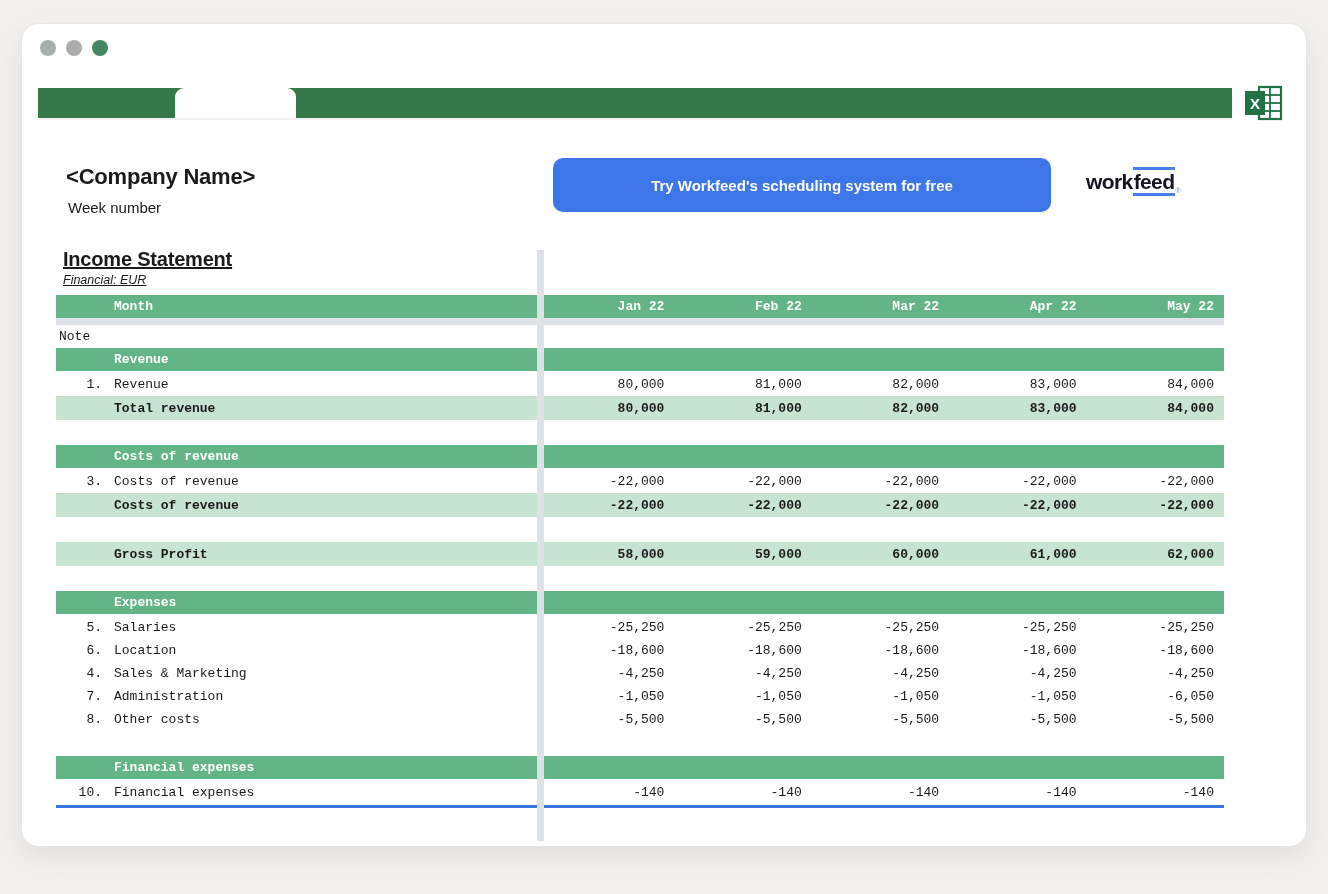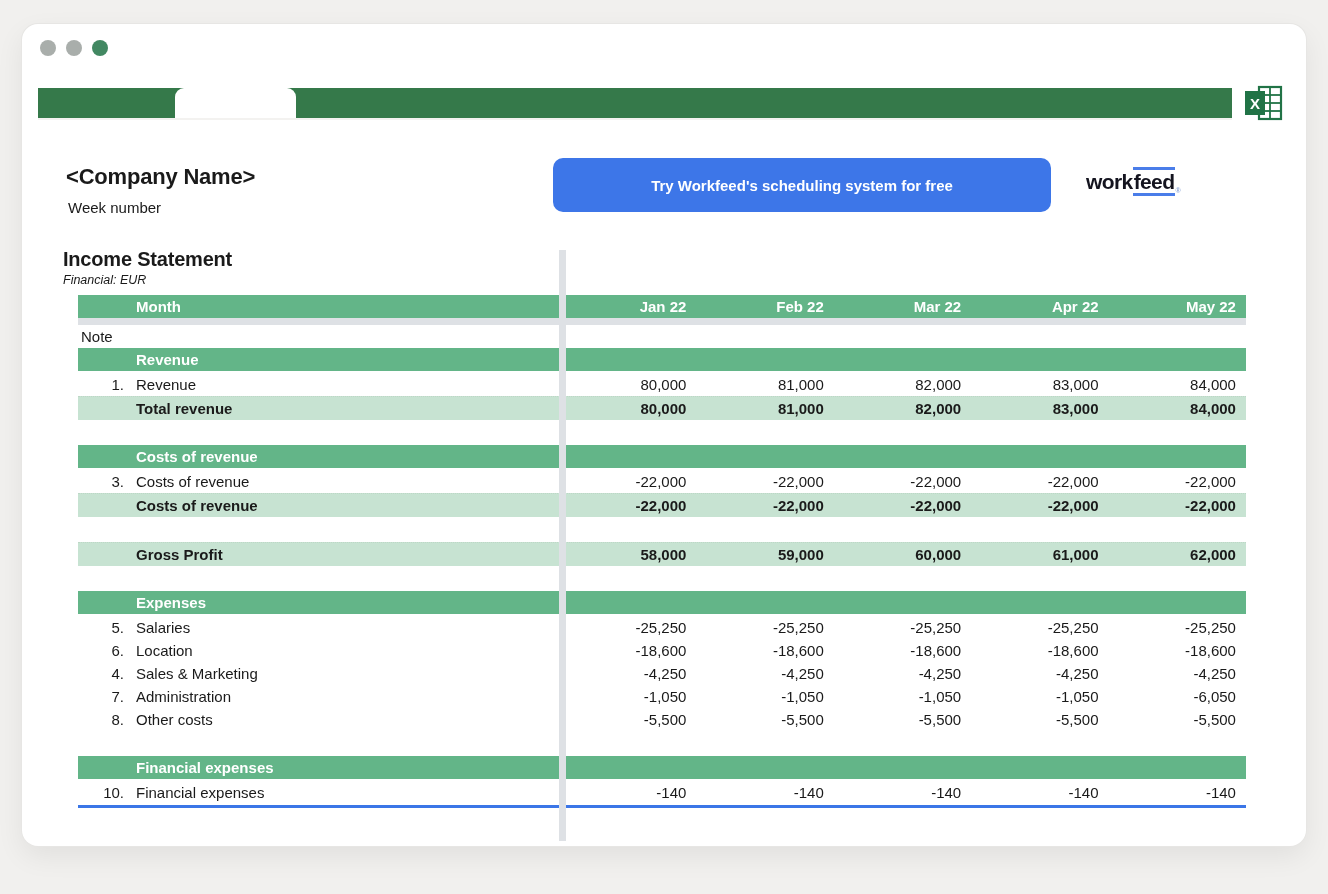--- a/index.html
+++ b/index.html
@@ -38,25 +38,25 @@
     position:absolute;left:531px;top:134px;width:498px;height:54px;
     background:var(--cta_blue,#3D76E8);border:none;border-radius:10px;
     color:#ffffff;font-size:15px;font-weight:bold;
     font-family:"Liberation Sans","DejaVu Sans",sans-serif;
     display:flex;align-items:center;justify-content:center;cursor:pointer;
   }
   .logo{position:absolute;left:1064px;top:146px;font-size:21px;font-weight:800;letter-spacing:-0.6px;color:#14141f;cursor:pointer;}
   .logo .feed{border-top:3px solid var(--logo_blue,#4A7DE9);border-bottom:3px solid var(--logo_blue,#4A7DE9);padding:0 1px;}
   .logo .reg{font-size:7px;color:#8fa8d8;vertical-align:bottom;}
   
-  .sheet-title{position:absolute;left:41px;top:224px;}
+  .sheet-title{position:absolute;left:41px;top:224px;text-decoration:underline;}
   .sheet-title h1{margin:0;font-size:20px;font-weight:bold;letter-spacing:-0.2px;}
   .sheet-title .cur{font-style:italic;font-size:12.5px;margin-top:2px;}
   
-  .table{position:absolute;left:56px;top:271px;width:1168px;font-size:15px;}
+  .table{position:absolute;left:34px;top:271px;width:1168px;font-size:13px;font-family:Liberation Mono, monospace;}
   .trow{display:grid;grid-template-columns:481px repeat(5,137.4px);align-items:center;height:23px;}
   .trow .lbl{display:flex;align-items:center;height:100%;}
   .trow .note{width:46px;text-align:right;flex:0 0 46px;}
   .trow .name{margin-left:12px;white-space:nowrap;}
   .trow .val{text-align:right;padding-right:10px;white-space:nowrap;}
   .trow.month{background:var(--header_green,#63B588);color:#ffffff;font-weight:bold;}
   .trow.section{background:var(--header_green,#63B588);color:#ffffff;font-weight:bold;height:23px;border-bottom:2px solid #fff;}
   .trow.total{background:var(--total_green,#C7E3D2);font-weight:bold;border-top:1px dotted #bdd7c6;}
   .trow.band{display:block;height:7px;background:var(--divider_gray,#DEE1E5);}
   .trow.spacer{display:block;height:25px;background:transparent;}

